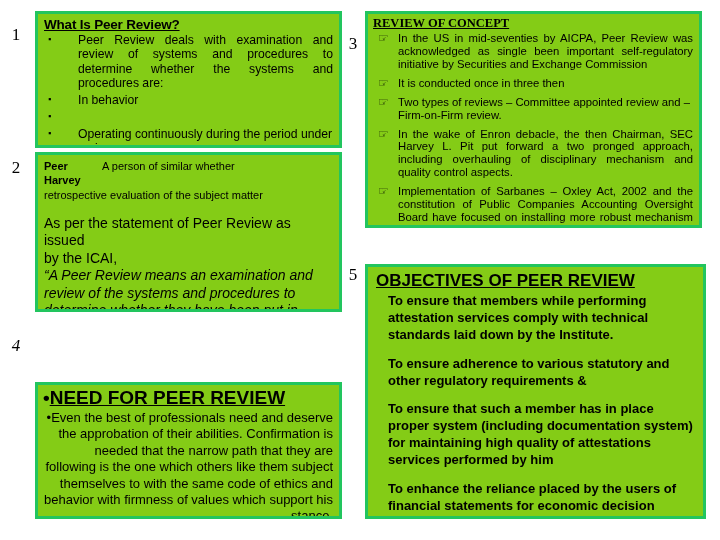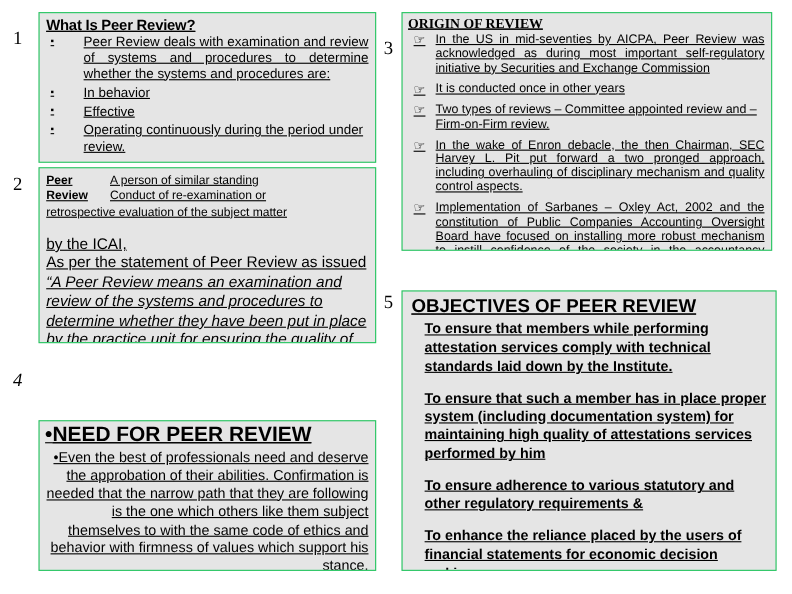--- a/index.html
+++ b/index.html
@@ -21,25 +21,24 @@
     font-family: "Liberation Serif", serif;
     font-size: 17px;
     color: #000;
     text-align: center;
     width: 20px;
   }
   .slide-num.italic { font-style: italic; }
 
   .box {
     position: absolute;
-    border: 1px solid #22c55e;
-    background: #e5e5e5;
+    border: 3px solid #22c55e;
+    background: #84cc16;
     box-sizing: border-box;
     overflow: hidden;
-    text-decoration: underline;
   }
 
   
   #box1 { left: 35px; top: 11px; width: 307px; height: 137px; }
   #box1 .hd {
     font-weight: bold;
     font-size: 13.5px;
     text-decoration: underline;
     margin: 3px 0 1px 6px;
     letter-spacing: -0.2px;
@@ -145,79 +144,77 @@
   <div class="li">
     <span class="bul">▪</span>
     <span class="txt just">Peer Review deals with examination and review of systems and procedures to determine whether the systems and procedures are:</span>
   </div>
   <div class="li" style="margin-top:3px;">
     <span class="bul">▪</span>
     <span class="txt">In behavior</span>
   </div>
   <div class="li" style="margin-top:3px;">
     <span class="bul">▪</span>
-    <span class="txt">Effective</span>
   </div>
   <div class="li" style="margin-top:3px;">
     <span class="bul">▪</span>
     <span class="txt">Operating continuously during the period under review.</span>
   </div>
 </div>
 
 <div class="box" id="box2">
   <div style="margin-top:4px;">
     <div class="defrow">
       <span class="term">Peer</span>
-      <span class="meaning">A person of similar standing</span>
+      <span class="meaning">A person of similar whether</span>
     </div>
     <div class="defrow">
-      <span class="term">Review</span>
-      <span class="meaning">Conduct of re-examination or</span>
+      <span class="term">Harvey</span>
     </div>
     <div class="defwrap">retrospective evaluation of the subject matter</div>
   </div>
 
   <div class="icai">
+    <div>As per the statement of Peer Review as issued</div>
     <div>by the ICAI,</div>
-    <div>As per the statement of Peer Review as issued</div>
     <div class="quote">“A Peer Review means an examination and review of the systems and procedures to determine whether they have been put in place by the practice unit for ensuring the quality of attestation services as envisaged and implied/mandated by the Technical Standards and whether these were effective or not during the period under review”.</div>
   </div>
 </div>
 
 <div class="box" id="box4">
   <div class="hd">
     <span>•</span><u>NEED FOR PEER REVIEW</u>
   </div>
   <div class="para">•Even the best of professionals need and deserve the approbation of their abilities. Confirmation is needed that the narrow path that they are following is the one which others like them subject themselves to with the same code of ethics and behavior with firmness of values which support his stance.</div>
 </div>
 
 <div class="box" id="box3">
-  <div class="hd">ORIGIN OF REVIEW</div>
-
-  <div class="li">
-    <span class="bul">☞</span>
-    <span class="txt just">In the US in mid-seventies by AICPA, Peer Review was acknowledged as during most important self-regulatory initiative by Securities and Exchange Commission</span>
-  </div>
-  <div class="li">
-    <span class="bul">☞</span>
-    <span class="txt">It is conducted once in other years</span>
+  <div class="hd">REVIEW OF CONCEPT</div>
+
+  <div class="li">
+    <span class="bul">☞</span>
+    <span class="txt just">In the US in mid-seventies by AICPA, Peer Review was acknowledged as single been important self-regulatory initiative by Securities and Exchange Commission</span>
+  </div>
+  <div class="li">
+    <span class="bul">☞</span>
+    <span class="txt">It is conducted once in three then</span>
   </div>
   <div class="li">
     <span class="bul">☞</span>
     <span class="txt">Two types of reviews – Committee appointed review and – Firm-on-Firm review.</span>
   </div>
   <div class="li">
     <span class="bul">☞</span>
     <span class="txt just">In the wake of Enron debacle, the then Chairman, SEC Harvey L. Pit put forward a two pronged approach, including overhauling of disciplinary mechanism and quality control aspects.</span>
   </div>
   <div class="li">
     <span class="bul">☞</span>
     <span class="txt just">Implementation of Sarbanes – Oxley Act, 2002 and the constitution of Public Companies Accounting Oversight Board have focused on installing more robust mechanism to instill confidence of the society in the accountancy profession.</span>
   </div>
 </div>
 
 <div class="box" id="box5">
   <div class="hd">OBJECTIVES OF PEER REVIEW</div>
   <div class="para">To ensure that members while performing attestation services comply with technical standards laid down by the Institute.</div>
+  <div class="para">To ensure adherence to various statutory and other regulatory requirements &amp;</div>
   <div class="para">To ensure that such a member has in place proper system (including documentation system) for maintaining high quality of attestations services performed by him</div>
-  <div class="para">To ensure adherence to various statutory and other regulatory requirements &amp;</div>
   <div class="para">To enhance the reliance placed by the users of financial statements for economic decision making.</div>
 </div>
 
 </body></html>

